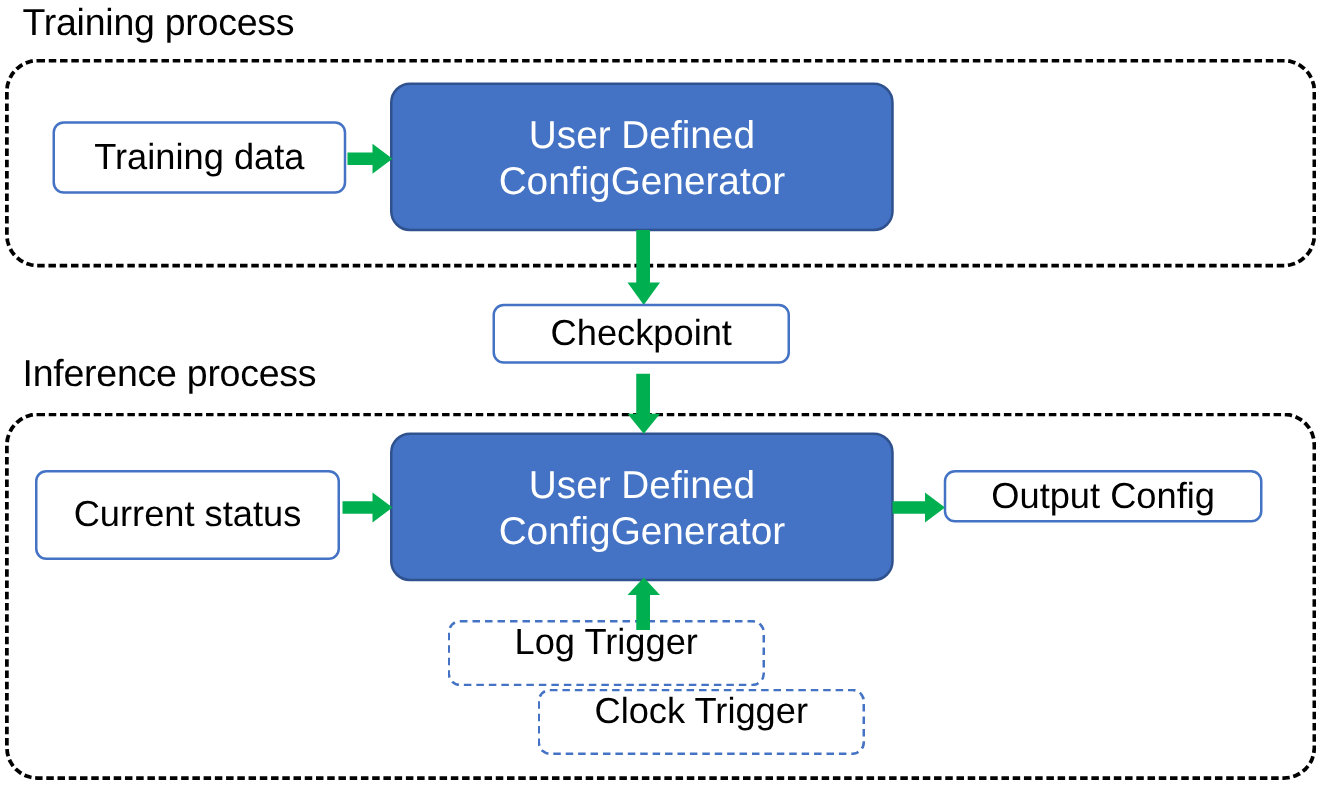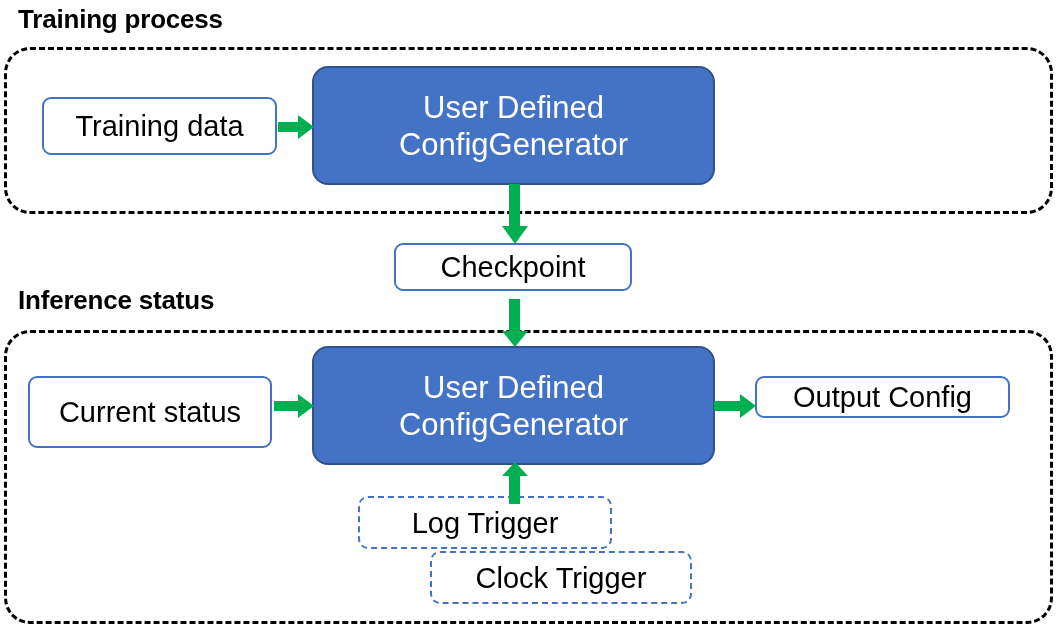--- a/index.html
+++ b/index.html
@@ -22,26 +22,25 @@
   
   .group-box {
     position: absolute;
     box-sizing: border-box;
     border: 3px dashed #000000;
     border-radius: 26px;
     background: transparent;
   }
   .group-label {
     position: absolute;
-    font-size: 26px;
+    font-size: 30px;
     line-height: 34px;
     color: #000000;
     white-space: nowrap;
     letter-spacing: -0.2px;
-    font-weight: bold;
   }
 
   
   .node-plain {
     position: absolute;
     box-sizing: border-box;
     border: 2px solid #4472C4;
     border-radius: 9px;
     background: #ffffff;
     display: flex;
@@ -73,21 +72,20 @@
   }
 
   
   .node-trigger {
     position: absolute;
     box-sizing: border-box;
     border: 2px dashed #4472C4;
     border-radius: 10px;
     background: #ffffff;
     display: flex;
-    align-items: center;
     justify-content: center;
     color: #000000;
     font-size: 29px;
     line-height: 32px;
     text-align: center;
     white-space: nowrap;
   }
 
   
   .arrow {
@@ -139,21 +137,21 @@
 
   <div class="arrow z-top" style="left:500px; top:299px;">
     <svg width="30" height="50" viewBox="0 0 30 50" aria-hidden="true">
       <g fill="#00B050">
         <rect x="9" y="0" width="11" height="34"></rect>
         <polygon points="2,32 28,32 15,48"></polygon>
       </g>
     </svg>
   </div>
 
-  <div class="group-label" style="left:18px; top:283px;">Inference status</div>
+  <div class="group-label" style="left:18px; top:283px;">Inference process</div>
 
   <div class="group-box" style="left:4px; top:330px; width:1049px; height:294px;"></div>
 
   <div class="node-plain" style="left:28px; top:376px; width:244px; height:72px;">
     <span>Current status</span>
   </div>
 
   <div class="arrow z-top" style="left:274px; top:391px;">
     <svg width="42" height="30" viewBox="0 0 42 30" aria-hidden="true">
       <g fill="#00B050">

